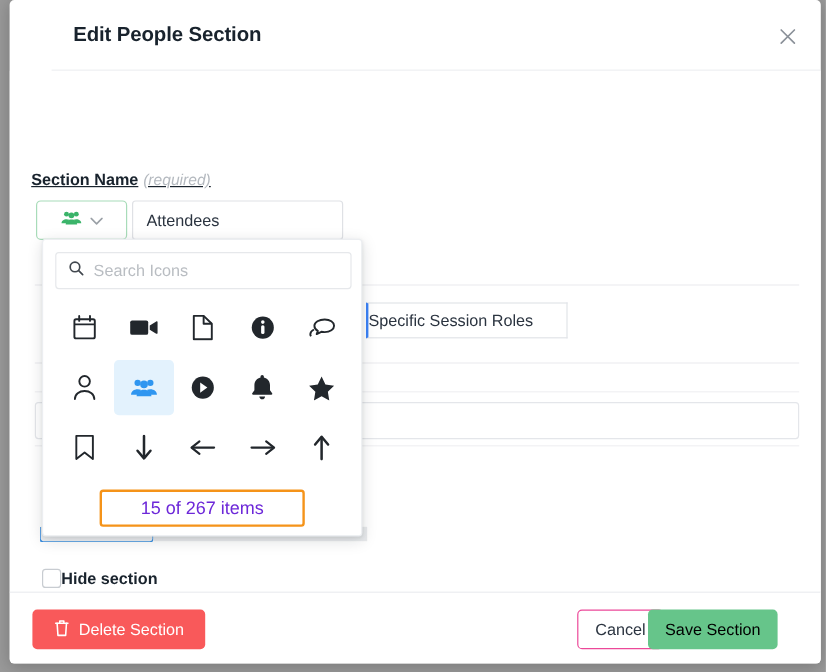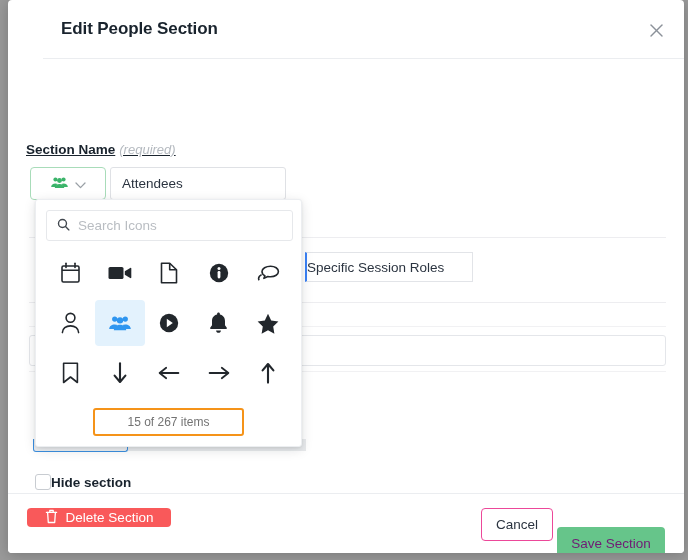--- a/index.html
+++ b/index.html
@@ -219,22 +219,22 @@
   .items-count-wrap {
     position: absolute;
     left: 0; right: 0; top: 208px;
     display: flex;
     justify-content: center;
   }
   .items-count {
     border: 2px solid #f59319;
     border-radius: 3px;
     padding: 5px 32px;
-    font-size: 12px;
-    color: #737373;
+    font-size: 15px;
+    color: #6d28d9;
     background: #fff;
   }
 
   
   .hide-row {
     position: absolute;
     left: 27px; top: 415px;
     display: flex;
     align-items: center;
   }
@@ -271,39 +271,38 @@
     font-size: 13.5px;
     font-family: "Liberation Sans", sans-serif;
     cursor: pointer;
     display: flex;
     align-items: center;
     justify-content: center;
     border: none;
   }
   .btn-delete {
     left: 19px; top: 14px;
-    width: 144px; height: 19px;
+    width: 144px; height: 33px;
     background: #f9595a;
     color: #fff;
     gap: 8px;
   }
   .btn-delete .trash { display:block; }
   .btn-cancel {
     right: 131px; top: 14px;
     width: 72px; height: 33px;
     background: #fff;
     color: #2b3440;
     border: 1px solid #ec4899;
   }
   .btn-save {
-    right: 19px; top: 14px;
+    right: 36px; top: 14px;
     width: 108px; height: 33px;
     background: #66c58a;
-    color: #701a75;
-    margin-top: 19px;
+    color: #000000;
   }
 </style>
 </head>
 <body>
 
 <div id="root">
   <div class="modal">
 
     <div class="modal-header">
       <div class="modal-title">Edit People Section</div>

